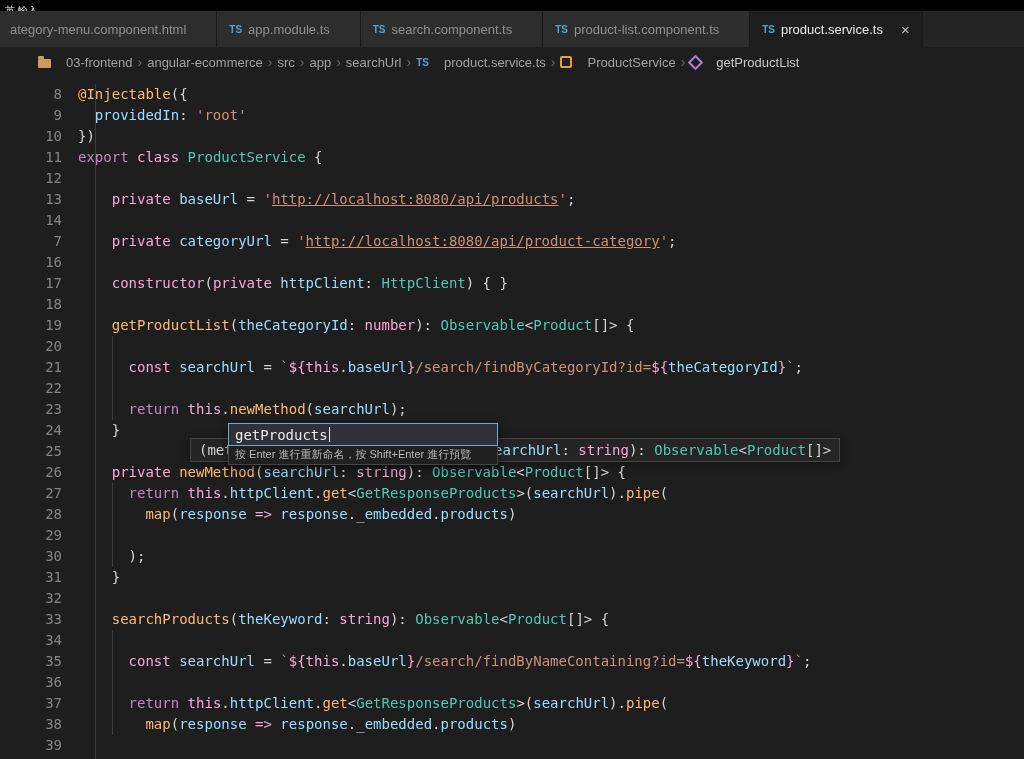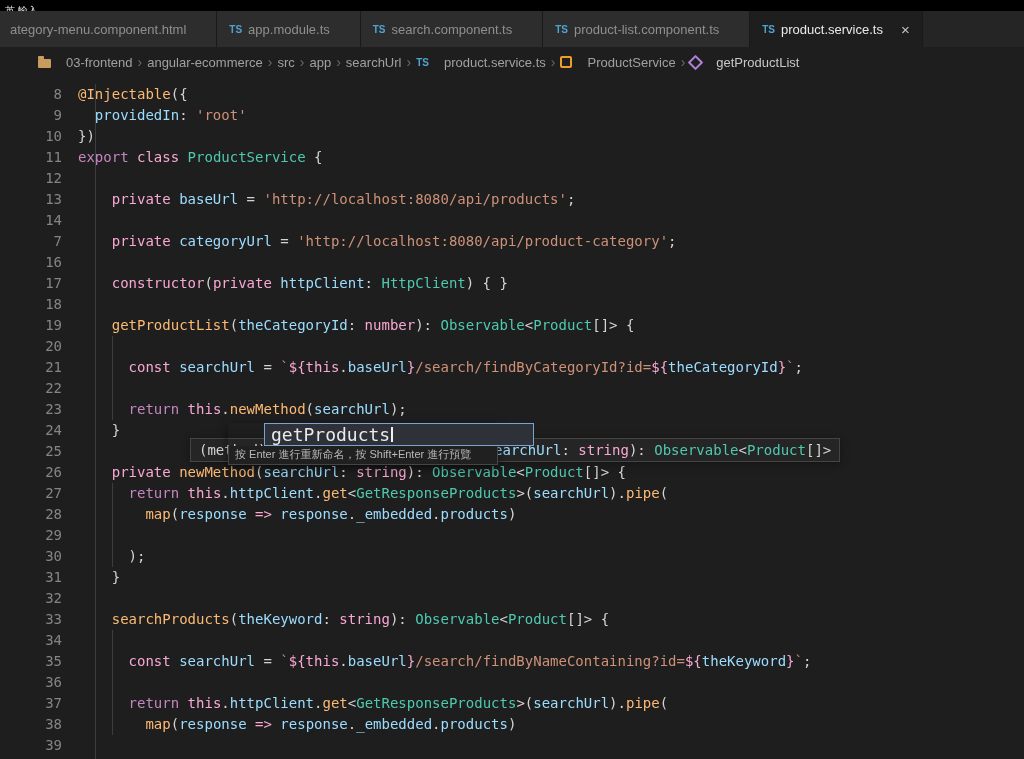--- a/index.html
+++ b/index.html
@@ -27,33 +27,33 @@
   .folder-icon::before{content:'';position:absolute;top:-3px;left:0;width:6px;height:3px;background:#c89b5e;border-radius:1px 1px 0 0;}
   .class-icon{width:8px;height:8px;border:2px solid #ee9d28;border-radius:2px;display:inline-block;}
   .method-icon{width:7px;height:7px;border:2px solid #b180d7;border-radius:1px;transform:rotate(45deg);display:inline-block;}
   
   .editor{position:relative;height:682px;background:#1e1e1e;padding-top:7px;box-sizing:border-box;}
   .code-line{display:flex;height:21px;line-height:21px;font-family:"DejaVu Sans Mono",monospace;
              font-size:14px;white-space:pre;}
   .ln{width:62px;flex:none;text-align:right;color:#858585;user-select:none;}
   .lc{margin-left:16px;}
   .tok-def{color:#d4d4d4}.tok-kw{color:#f9a8d4}.tok-ctrl{color:#c586c0}
-  .tok-str{color:#ce9178}.tok-strlink{color:#ce9178;}
+  .tok-str{color:#ce9178}.tok-strlink{color:#ce9178;text-decoration:underline;}
   .tok-type{color:#4ec9b0}.tok-fn{color:#fdba74}.tok-var{color:#9cdcfe}
   .guide{position:absolute;width:1px;background:#3d3d3d;}
   
   .tooltip{position:absolute;left:190px;top:361px;height:22px;line-height:22px;padding:0 8px;
            background:#252526;border:1px solid #454545;white-space:pre;z-index:5;
            font-family:"DejaVu Sans Mono",monospace;font-size:14px;box-shadow:0 2px 8px rgba(0,0,0,.36);}
   
   .rename-widget{position:absolute;left:228px;top:346px;width:270px;z-index:10;
                  box-shadow:0 3px 9px rgba(0,0,0,.5);}
   .rename-input{box-sizing:border-box;width:270px;height:23px;background:#2e3138;border:1px solid #77a4d2;
                 display:flex;align-items:center;padding:0 6px;font-family:"DejaVu Sans Mono",monospace;
-                font-size:18px;color:#eaeaea;margin-left:36px;}
+                font-size:14px;color:#eaeaea;}
   .caret{width:1.5px;height:15px;background:#f0f0f0;margin-left:1px;animation:blink 1s steps(1) infinite;}
   @keyframes blink{50%{opacity:0;}}
   .rename-hint{box-sizing:border-box;width:270px;height:19px;line-height:17px;background:#202021;
                border:1px solid #454545;border-top:none;color:#b9b9b9;font-size:11px;padding:0 6px;
                overflow:hidden;white-space:nowrap;}
 </style>
 </head>
 <body>
 
 <div class="screen">

